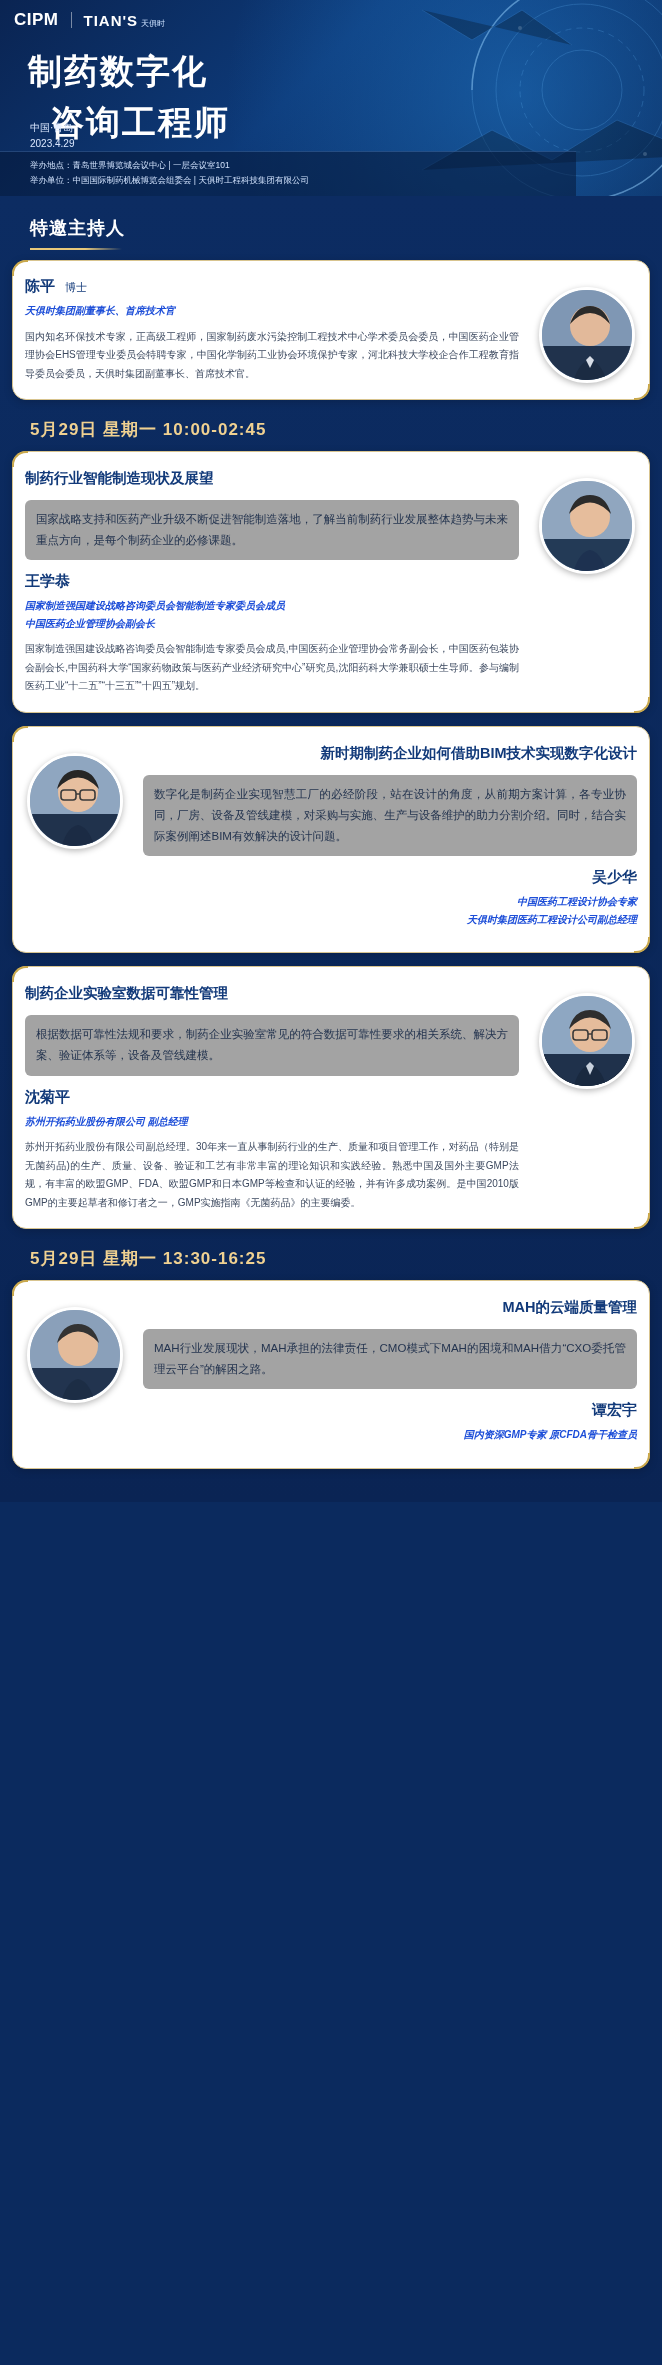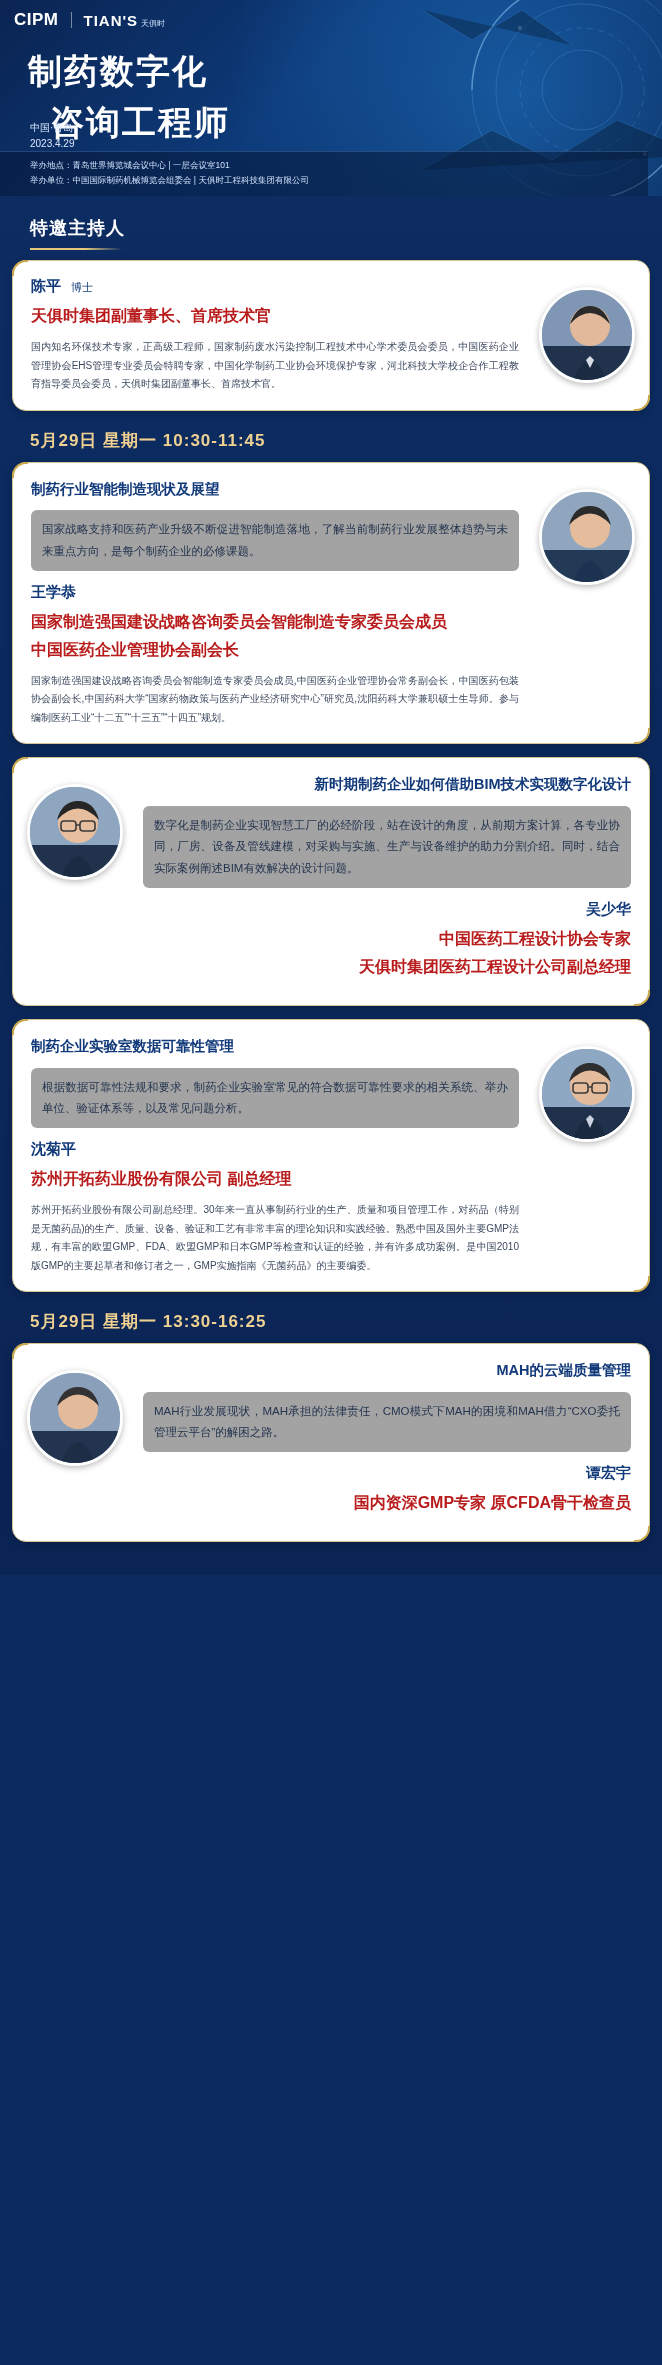--- a/index.html
+++ b/index.html
@@ -39,21 +39,21 @@
 
   .hdr-title {
     position: absolute; left: 28px; top: 46px;
     color: #ffffff; font-size: 34px; font-weight: bold; letter-spacing: 2px; line-height: 1.5;
   }
   .hdr-title .l2 { margin-left: 22px; display:block; }
   .hdr-meta {
     position: absolute; left: 30px; top: 120px; color: #dbe8ff; font-size: 10px; line-height: 1.6;
   }
   .hdr-strip {
-    position: absolute; left: 0; bottom: 0; width: 648px; padding: 6px 30px 8px;
+    position: absolute; left: 0; bottom: 0; width: 576px; padding: 6px 30px 8px;
     background: rgba(5,23,56,0.55);
     border-top: 1px solid rgba(120,180,255,.25);
     color: #cfe0fb; font-size: 8.5px; line-height: 1.75;
   }
 
   
   .body {
     background: linear-gradient(180deg,#0c2c62 0%, #0a2454 100%);
     padding: 14px 12px 20px;
   }
@@ -75,21 +75,21 @@
     margin: 18px 0 10px 18px;
   }
 
   
   .card {
     position: relative;
     background: #ffffff;
     border-radius: 14px;
     border: 1px solid #d8c48f;
     box-shadow: 0 2px 8px rgba(0,0,0,.18);
-    padding: 16px 18px;
+    padding: 16px 12px;
     margin-bottom: 13px;
     min-height: 120px;
   }
   .card.left-photo { padding-left: 130px; }
   .card.right-photo { padding-right: 130px; }
 
   .photo {
     position: absolute;
     width: 96px; height: 96px; border-radius: 50%;
     border: 3px solid #ffffff;
@@ -110,21 +110,21 @@
     padding: 9px 11px;
     color: #24344f; font-size: 11.5px; line-height: 1.85;
     margin-bottom: 12px;
     text-align: justify;
   }
   .sp-name {
     color: #123a7a; font-size: 15px; font-weight: bold; margin-bottom: 6px;
   }
   .sp-name .deg { font-size: 11px; font-weight: normal; margin-left: 10px; }
   .sp-roles {
-    color: #b91c1c; font-size: 16px; font-weight: bold; line-height: 1.75; margin-bottom: 8px;
+    color: #1d4ed8; font-size: 10px; font-weight: bold; line-height: 1.75; margin-bottom: 8px; font-style: italic;
   }
   .sp-bio {
     color: #3d4a60; font-size: 10px; line-height: 1.85; text-align: justify;
   }
   .ra { text-align: right; }
   .ra .talk-abs { text-align: justify; }
 
   
   .card:before, .card:after {
     content: ""; position: absolute; width: 14px; height: 14px; pointer-events: none;
@@ -203,21 +203,21 @@
           <path d="M44 70 l4 8 l4 -8 l-4 -4z" fill="#d8dde6"></path>
         </svg>
       </div>
       <div class="sp-name">
         <span>陈平</span><span class="deg">博士</span>
       </div>
       <div class="sp-roles">天俱时集团副董事长、首席技术官</div>
       <div class="sp-bio">国内知名环保技术专家，正高级工程师，国家制药废水污染控制工程技术中心学术委员会委员，中国医药企业管理协会EHS管理专业委员会特聘专家，中国化学制药工业协会环境保护专家，河北科技大学校企合作工程教育指导委员会委员，天俱时集团副董事长、首席技术官。</div>
     </div>
 
-    <div class="time-title">5月29日 星期一 10:30-11:45</div>
+    <div class="time-title">5月29日 星期一 10:00-02:45</div>
 
     <div class="card right-photo">
       <div class="photo r">
         <svg viewBox="0 0 96 96" width="96" height="96">
           <rect width="96" height="96" fill="#90a6bf"></rect>
           <rect x="0" y="58" width="96" height="38" fill="#233a56"></rect>
           <circle cx="48" cy="36" r="20" fill="#e6bd9c"></circle>
           <path d="M27 33 q21 -23 42 0 q-5 -19 -21 -19 q-16 0 -21 19z" fill="#2b2b2b"></path>
           <path d="M30 96 q6 -25 18 -27 q12 2 18 27z" fill="#1d3150"></path>
         </svg>
@@ -259,21 +259,21 @@
           <circle cx="48" cy="36" r="20" fill="#e5bc9b"></circle>
           <path d="M27 33 q21 -23 42 0 q-5 -19 -21 -19 q-16 0 -21 19z" fill="#2e2e2e"></path>
           <rect x="31" y="34" width="15" height="10" rx="3" fill="none" stroke="#3a3a3a" stroke-width="1.6"></rect>
           <rect x="50" y="34" width="15" height="10" rx="3" fill="none" stroke="#3a3a3a" stroke-width="1.6"></rect>
           <path d="M46 38 h4" stroke="#3a3a3a" stroke-width="1.6"></path>
           <path d="M30 96 q6 -25 18 -27 q12 2 18 27z" fill="#19293f"></path>
           <path d="M44 70 l4 9 l4 -9 l-4 -4z" fill="#c9d2de"></path>
         </svg>
       </div>
       <div class="talk-title">制药企业实验室数据可靠性管理</div>
-      <div class="talk-abs">根据数据可靠性法规和要求，制药企业实验室常见的符合数据可靠性要求的相关系统、举办单位、验证体系等，以及常见问题分析。</div>
+      <div class="talk-abs">根据数据可靠性法规和要求，制药企业实验室常见的符合数据可靠性要求的相关系统、解决方案、验证体系等，设备及管线建模。</div>
       <div class="sp-name">沈菊平</div>
       <div class="sp-roles" style="white-space:pre-line">苏州开拓药业股份有限公司 副总经理</div>
       <div class="sp-bio">苏州开拓药业股份有限公司副总经理。30年来一直从事制药行业的生产、质量和项目管理工作，对药品（特别是无菌药品)的生产、质量、设备、验证和工艺有非常丰富的理论知识和实践经验。熟悉中国及国外主要GMP法规，有丰富的欧盟GMP、FDA、欧盟GMP和日本GMP等检查和认证的经验，并有许多成功案例。是中国2010版GMP的主要起草者和修订者之一，GMP实施指南《无菌药品》的主要编委。</div>
     </div>
 
     <div class="time-title">5月29日 星期一 13:30-16:25</div>
 
     <div class="card left-photo ra">
       <div class="photo l">
         <svg viewBox="0 0 96 96" width="96" height="96">

